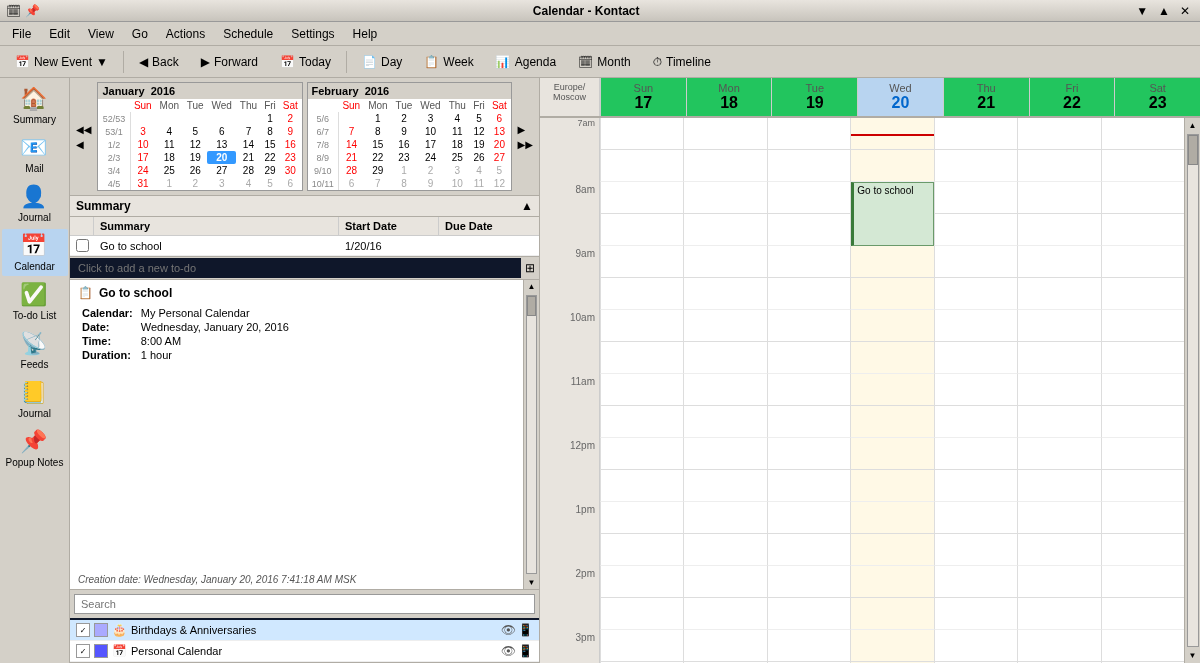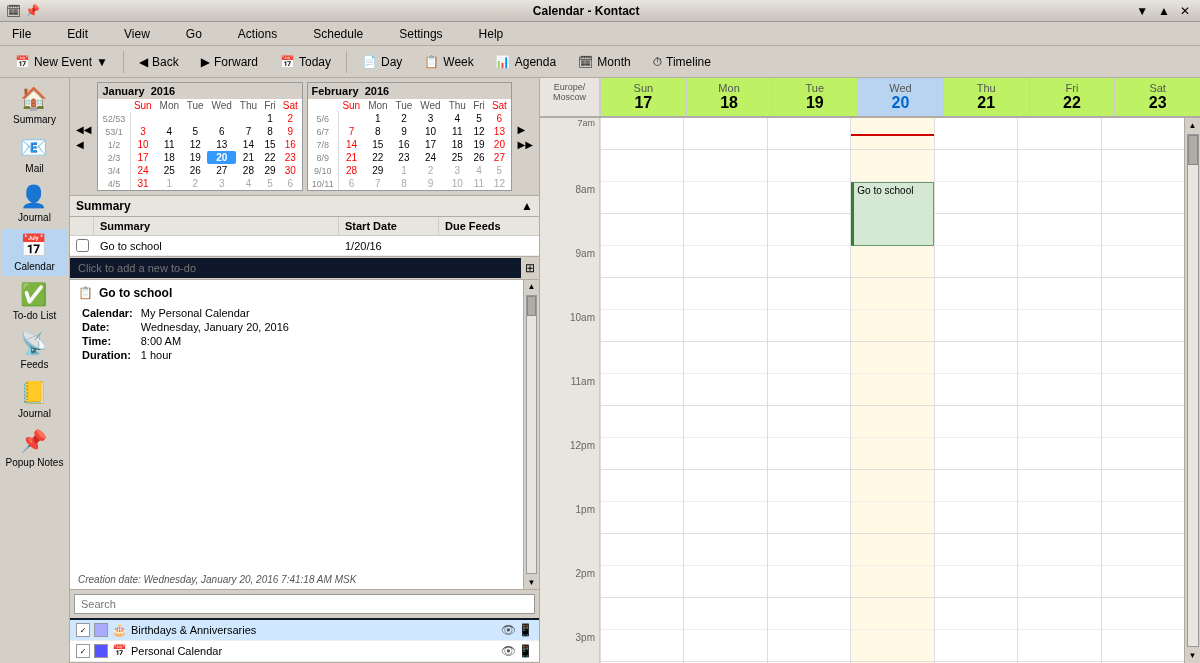--- a/index.html
+++ b/index.html
@@ -19,21 +19,21 @@
     #titlebar-title { flex: 1; text-align: center; font-size: 12px; font-weight: bold; }
     #titlebar-controls { display: flex; gap: 2px; }
     #titlebar-controls span { cursor: pointer; font-size: 12px; padding: 0 4px; }
 
     
     #menubar {
       height: 24px;
       background: #d4d0c8;
       display: flex;
       align-items: center;
-      gap: 20px;
+      gap: 2px;
       padding: 0 4px;
       border-bottom: 1px solid #b0aca4;
     }
     #menubar span { padding: 2px 8px; cursor: pointer; font-size: 12px; }
 
     
     #toolbar {
       height: 32px;
       background: #d4d0c8;
       display: flex;
@@ -247,21 +247,21 @@
       flex: 1;
       display: flex;
       flex-direction: column;
       background: #f0f0f0;
     }
 
     
     #day-headers {
       display: grid;
       grid-template-columns: 60px repeat(7, 1fr);
-      background: #bef264;
+      background: #22c55e;
       border-bottom: 2px solid #b0aca4;
     }
     .day-header-cell {
       text-align: center;
       padding: 4px 2px;
       font-size: 12px;
       border-left: 1px solid #ccc;
     }
     .day-header-cell:first-child { border-left: none; }
     .day-header-cell.today { background: #b8d4f0; }
@@ -621,21 +621,21 @@
       <div id="todo-header">
         <span>Summary</span>
         <span>▲</span>
       </div>
 
       <div id="todo-table">
         <div class="todo-col-headers">
           <div class="todo-col-header"></div>
           <div class="todo-col-header">Summary</div>
           <div class="todo-col-header">Start Date</div>
-          <div class="todo-col-header">Due Feeds</div>
+          <div class="todo-col-header">Due Date</div>
         </div>
 
         <div class="todo-row">
           <div class="todo-cell todo-checkbox">
             <input type="checkbox" style="">
           </div>
           <div class="todo-cell">Go to school</div>
           <div class="todo-cell">1/20/16</div>
           <div class="todo-cell"></div>
         </div>

